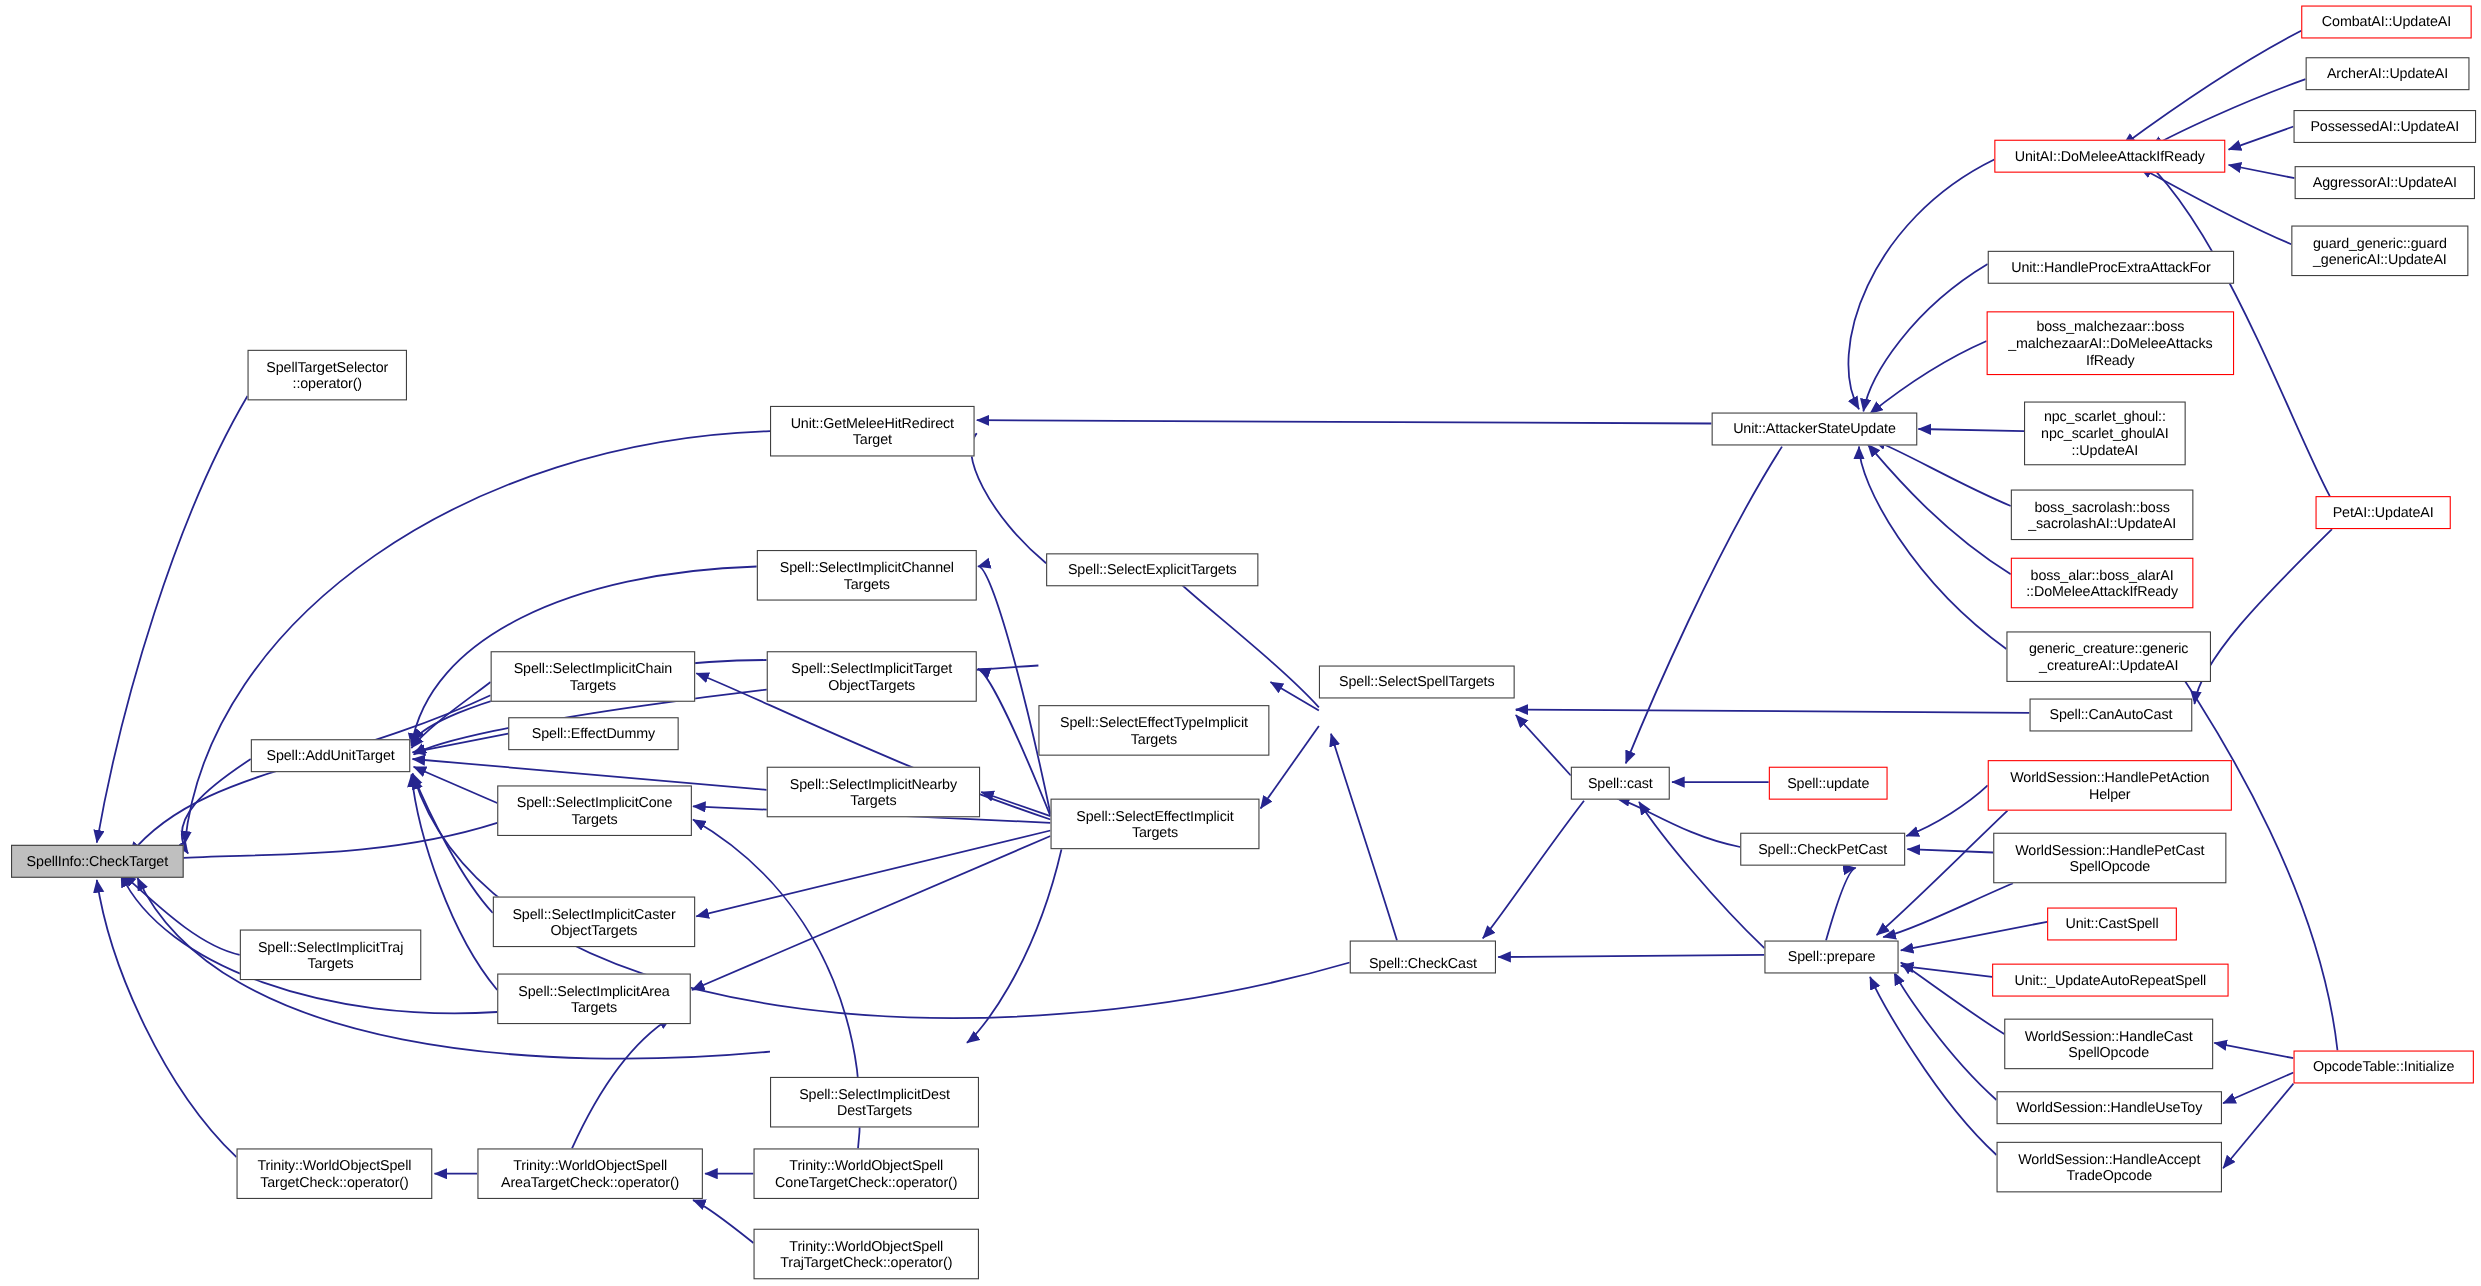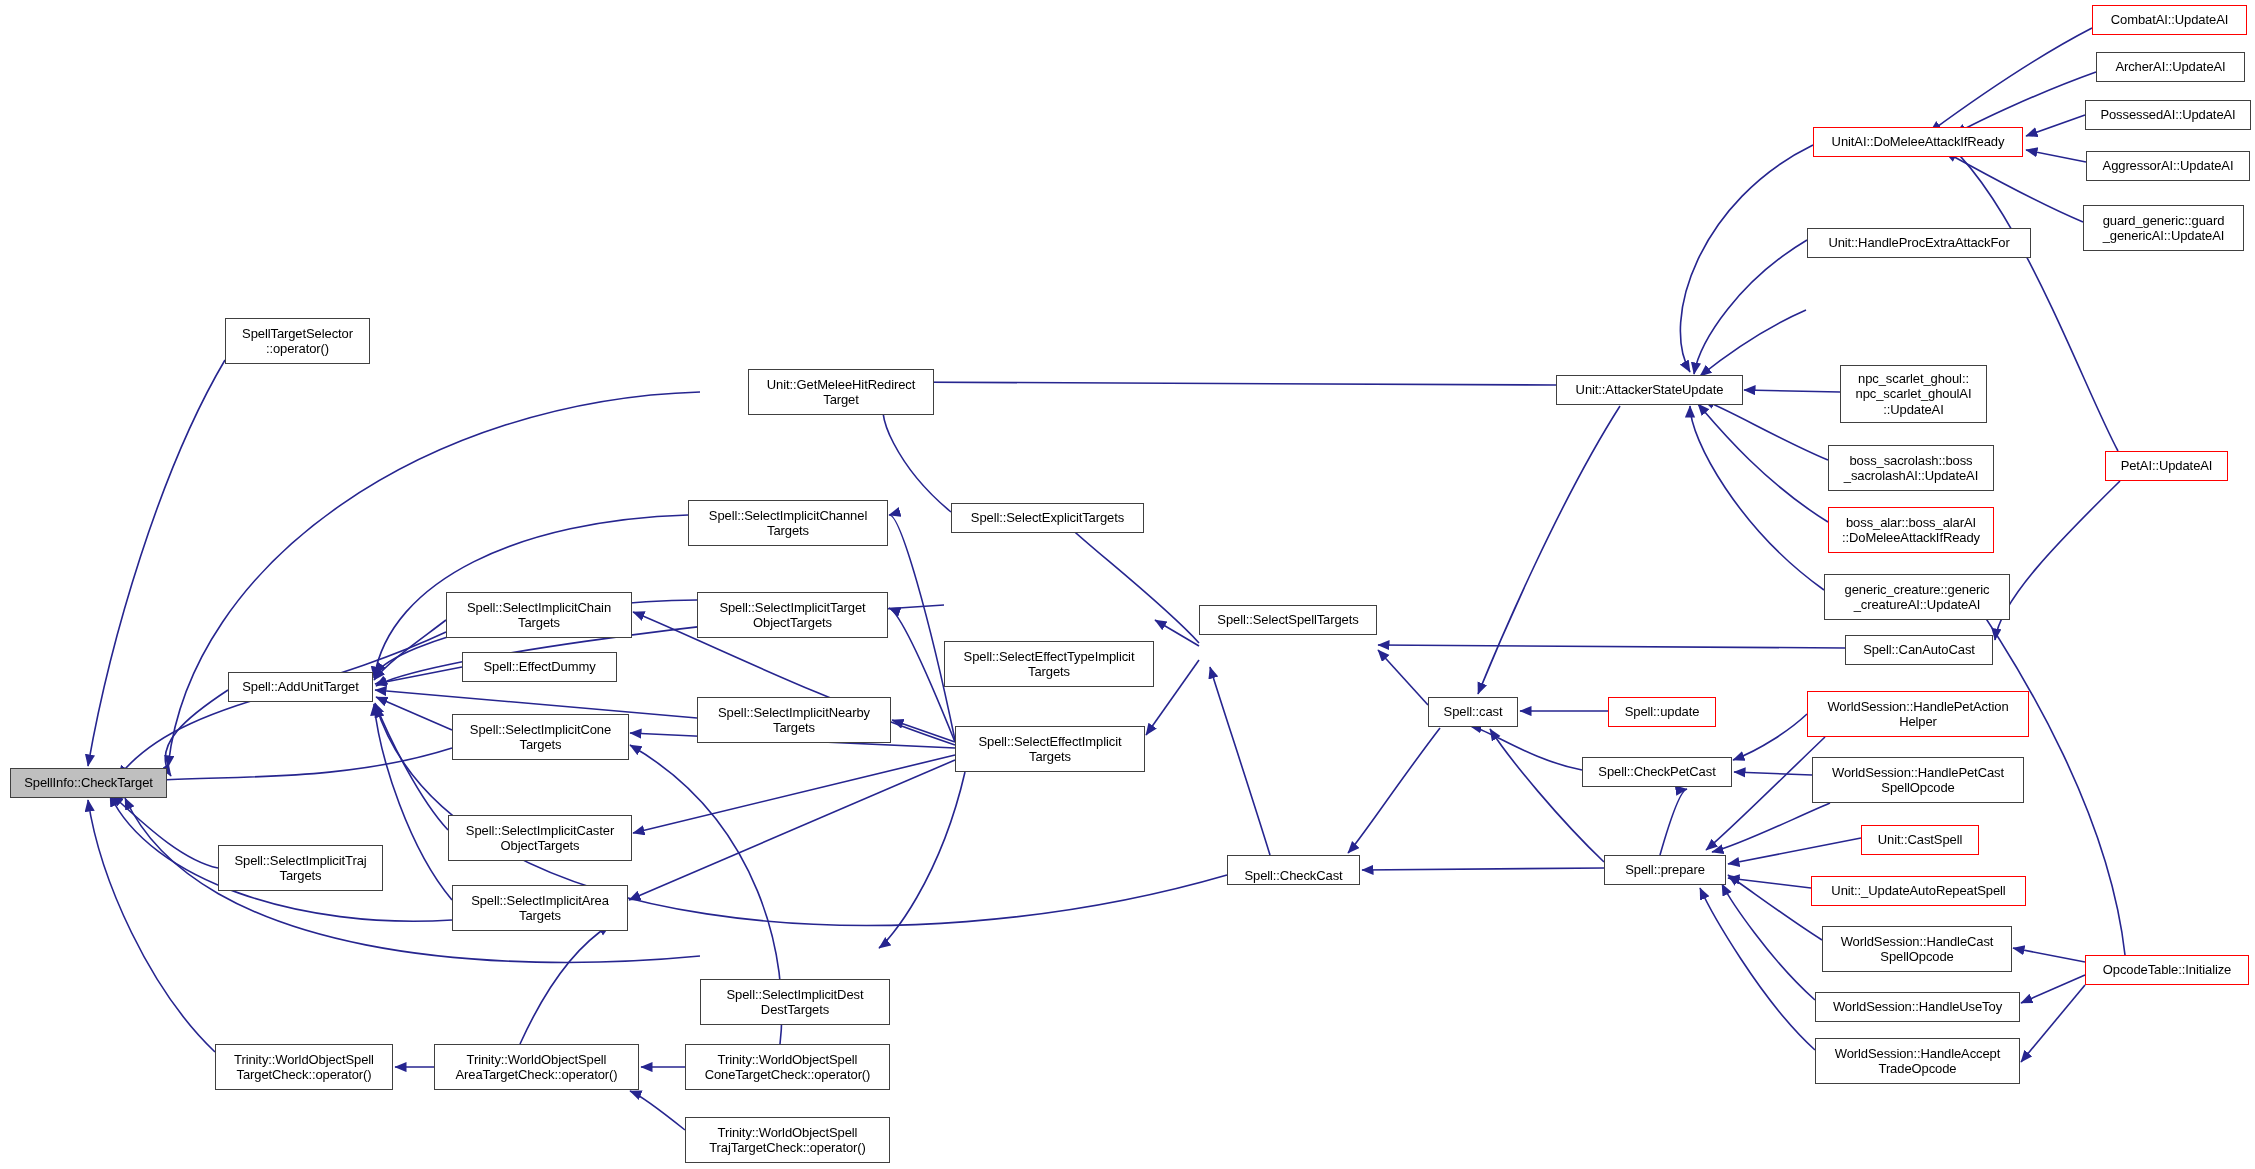--- a/index.html
+++ b/index.html
@@ -152,21 +152,21 @@
 Targets</span></div>
     <div class="node" style="left: 462px; top: 652px; width: 155px; height: 30px;"><span class="lbl">Spell::EffectDummy</span></div>
     <div class="node" style="left: 452px; top: 714px; width: 177px; height: 46px;"><span class="lbl">Spell::SelectImplicitCone
 Targets</span></div>
     <div class="node" style="left: 448px; top: 815px; width: 184px; height: 46px;"><span class="lbl">Spell::SelectImplicitCaster
 ObjectTargets</span></div>
     <div class="node" style="left: 452px; top: 885px; width: 176px; height: 46px;"><span class="lbl">Spell::SelectImplicitArea
 Targets</span></div>
     <div class="node" style="left: 434px; top: 1044px; width: 205px; height: 46px;"><span class="lbl">Trinity::WorldObjectSpell
 AreaTargetCheck::operator()</span></div>
-    <div class="node" style="left: 700px; top: 369px; width: 186px; height: 46px; margin-left: 48px;"><span class="lbl">Unit::GetMeleeHitRedirect
+    <div class="node" style="left: 700px; top: 369px; width: 186px; height: 46px;"><span class="lbl">Unit::GetMeleeHitRedirect
 Target</span></div>
     <div class="node" style="left: 688px; top: 500px; width: 200px; height: 46px;"><span class="lbl">Spell::SelectImplicitChannel
 Targets</span></div>
     <div class="node" style="left: 697px; top: 592px; width: 191px; height: 46px;"><span class="lbl">Spell::SelectImplicitTarget
 ObjectTargets</span></div>
     <div class="node" style="left: 697px; top: 697px; width: 194px; height: 46px;"><span class="lbl">Spell::SelectImplicitNearby
 Targets</span></div>
     <div class="node" style="left: 700px; top: 979px; width: 190px; height: 46px; text-align: center;"><span class="lbl">Spell::SelectImplicitDest
 DestTargets</span></div>
     <div class="node" style="left: 685px; top: 1044px; width: 205px; height: 46px;"><span class="lbl">Trinity::WorldObjectSpell
@@ -187,20 +187,23 @@
     <div class="node" style="left: 1604px; top: 855px; width: 122px; height: 30px;"><span class="lbl">Spell::prepare</span></div>
     <div class="node" style="left: 1845px; top: 635px; width: 148px; height: 30px;"><span class="lbl">Spell::CanAutoCast</span></div>
     <div class="node red" style="left: 1813px; top: 127px; width: 210px; height: 30px;"><span class="lbl">UnitAI::DoMeleeAttackIfReady</span></div>
     <div class="node red" style="left: 2092px; top: 5px; width: 155px; height: 30px;"><span class="lbl">CombatAI::UpdateAI</span></div>
     <div class="node" style="left: 2096px; top: 52px; width: 149px; height: 30px;"><span class="lbl">ArcherAI::UpdateAI</span></div>
     <div class="node" style="left: 2085px; top: 100px; width: 166px; height: 30px;"><span class="lbl">PossessedAI::UpdateAI</span></div>
     <div class="node" style="left: 2086px; top: 151px; width: 164px; height: 30px;"><span class="lbl">AggressorAI::UpdateAI</span></div>
     <div class="node" style="left: 2083px; top: 205px; width: 161px; height: 46px;"><span class="lbl">guard_generic::guard
 _genericAI::UpdateAI</span></div>
     <div class="node" style="left: 1807px; top: 228px; width: 224px; height: 30px;"><span class="lbl">Unit::HandleProcExtraAttackFor</span></div>
+    <div class="node red" style="left: 1806px; top: 283px; width: 225px; height: 58px;"><span class="lbl">boss_malchezaar::boss
+_malchezaarAI::DoMeleeAttacks
+IfReady</span></div>
     <div class="node" style="left: 1840px; top: 365px; width: 147px; height: 58px;"><span class="lbl">npc_scarlet_ghoul::
 npc_scarlet_ghoulAI
 ::UpdateAI</span></div>
     <div class="node" style="left: 1828px; top: 445px; width: 166px; height: 46px;"><span class="lbl">boss_sacrolash::boss
 _sacrolashAI::UpdateAI</span></div>
     <div class="node red" style="left: 1828px; top: 507px; width: 166px; height: 46px;"><span class="lbl">boss_alar::boss_alarAI
 ::DoMeleeAttackIfReady</span></div>
     <div class="node" style="left: 1824px; top: 574px; width: 186px; height: 46px;"><span class="lbl">generic_creature::generic
 _creatureAI::UpdateAI</span></div>
     <div class="node red" style="left: 2105px; top: 451px; width: 123px; height: 30px;"><span class="lbl">PetAI::UpdateAI</span></div>

